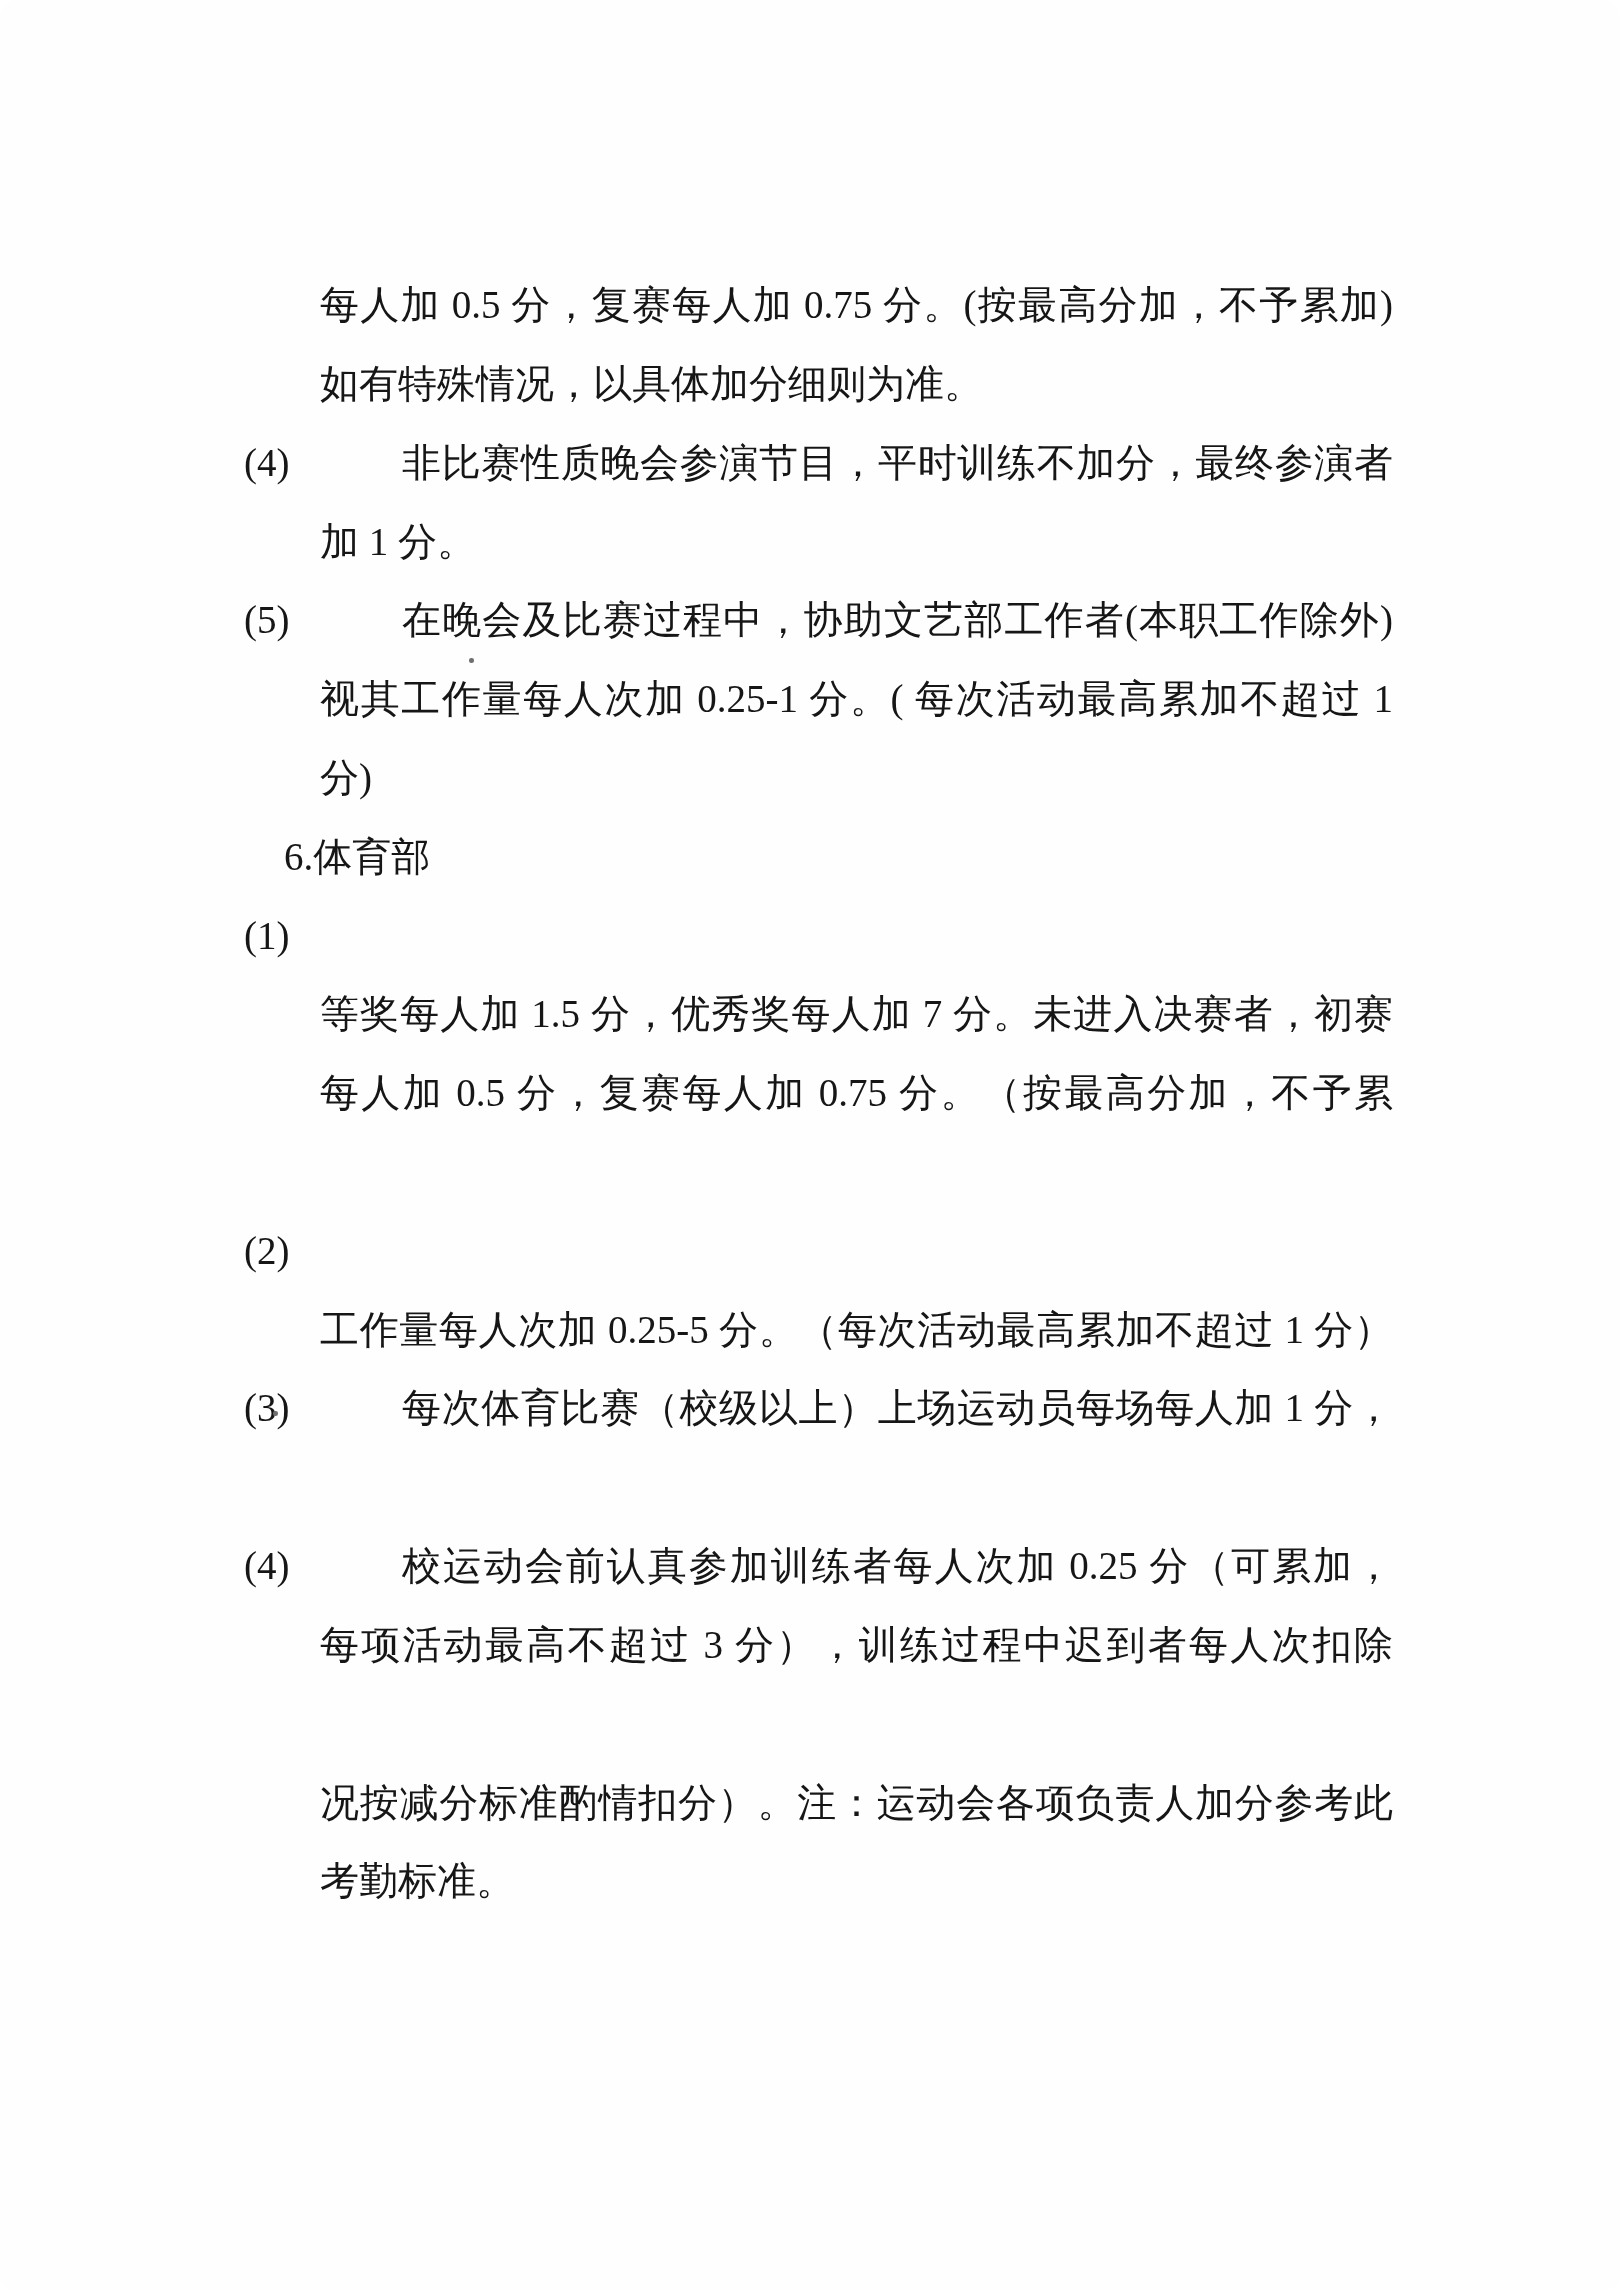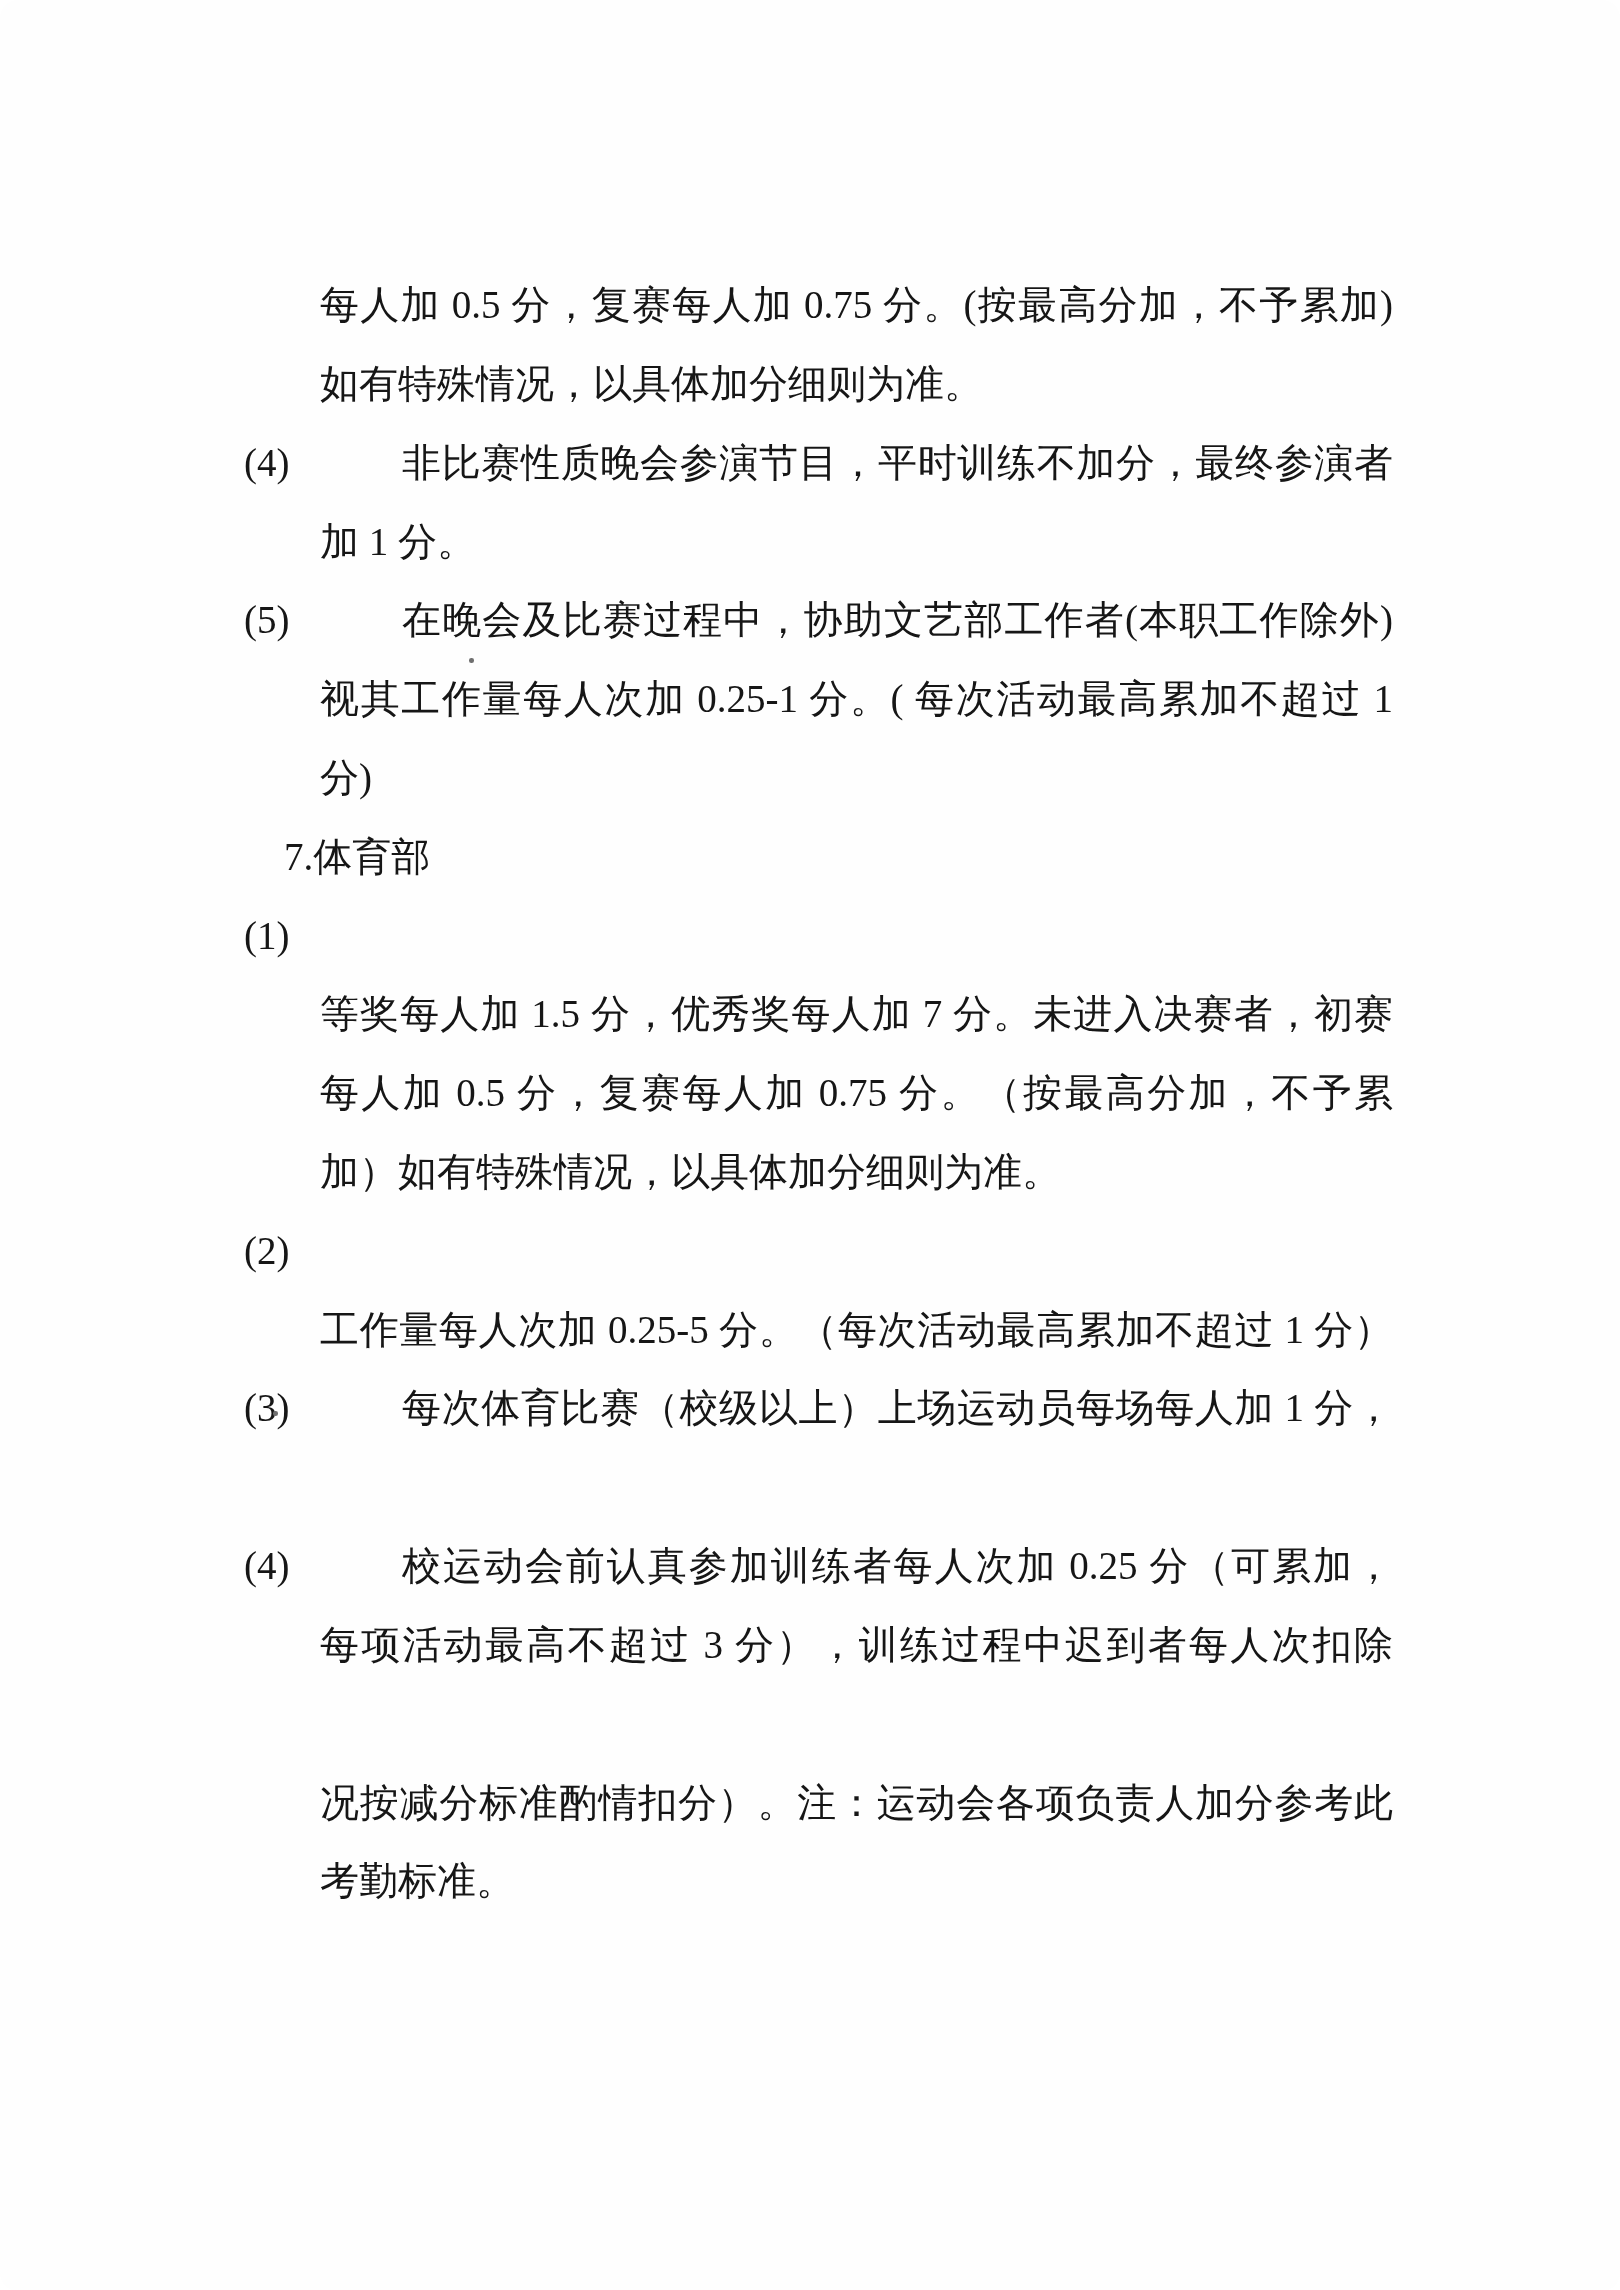--- a/index.html
+++ b/index.html
@@ -66,29 +66,28 @@
 
   <div class="ln" style="left:320px; top:519px">加 1 分。</div>
 
   <div class="itemnum" style="left:244px; top:597px">(5)</div>
   <div class="ln full" style="left:402px; top:597px; width:991px">在晚会及比赛过程中，协助文艺部工作者(本职工作除外)</div>
 
   <div class="ln full" style="left:320px; top:676px; width:1073px">视其工作量每人次加 0.25-1 分。( 每次活动最高累加不超过 1</div>
 
   <div class="ln" style="left:320px; top:755px">分)</div>
 
-  <div class="ln" style="left:284px; top:834px">7.体育部</div>
+  <div class="ln" style="left:284px; top:834px">6.体育部</div>
 
   <div class="itemnum" style="left:244px; top:913px">(1)</div>
 
   <div class="ln full" style="left:320px; top:991px; width:1073px">等奖每人加 1.5 分，优秀奖每人加 7 分。未进入决赛者，初赛</div>
 
   <div class="ln full" style="left:320px; top:1070px; width:1073px">每人加 0.5 分，复赛每人加 0.75 分。（按最高分加，不予累</div>
 
-  <div class="ln" style="left:320px; top:1149px">加）如有特殊情况，以具体加分细则为准。</div>
 
   <div class="itemnum" style="left:244px; top:1228px">(2)</div>
 
   <div class="ln full" style="left:320px; top:1307px; width:1073px">工作量每人次加 0.25-5 分。（每次活动最高累加不超过 1 分）</div>
 
   <div class="itemnum" style="left:244px; top:1385px">(3)</div>
   <div class="ln full" style="left:402px; top:1385px; width:991px">每次体育比赛（校级以上）上场运动员每场每人加 1 分，</div>
 
 
   <div class="itemnum" style="left:244px; top:1543px">(4)</div>

